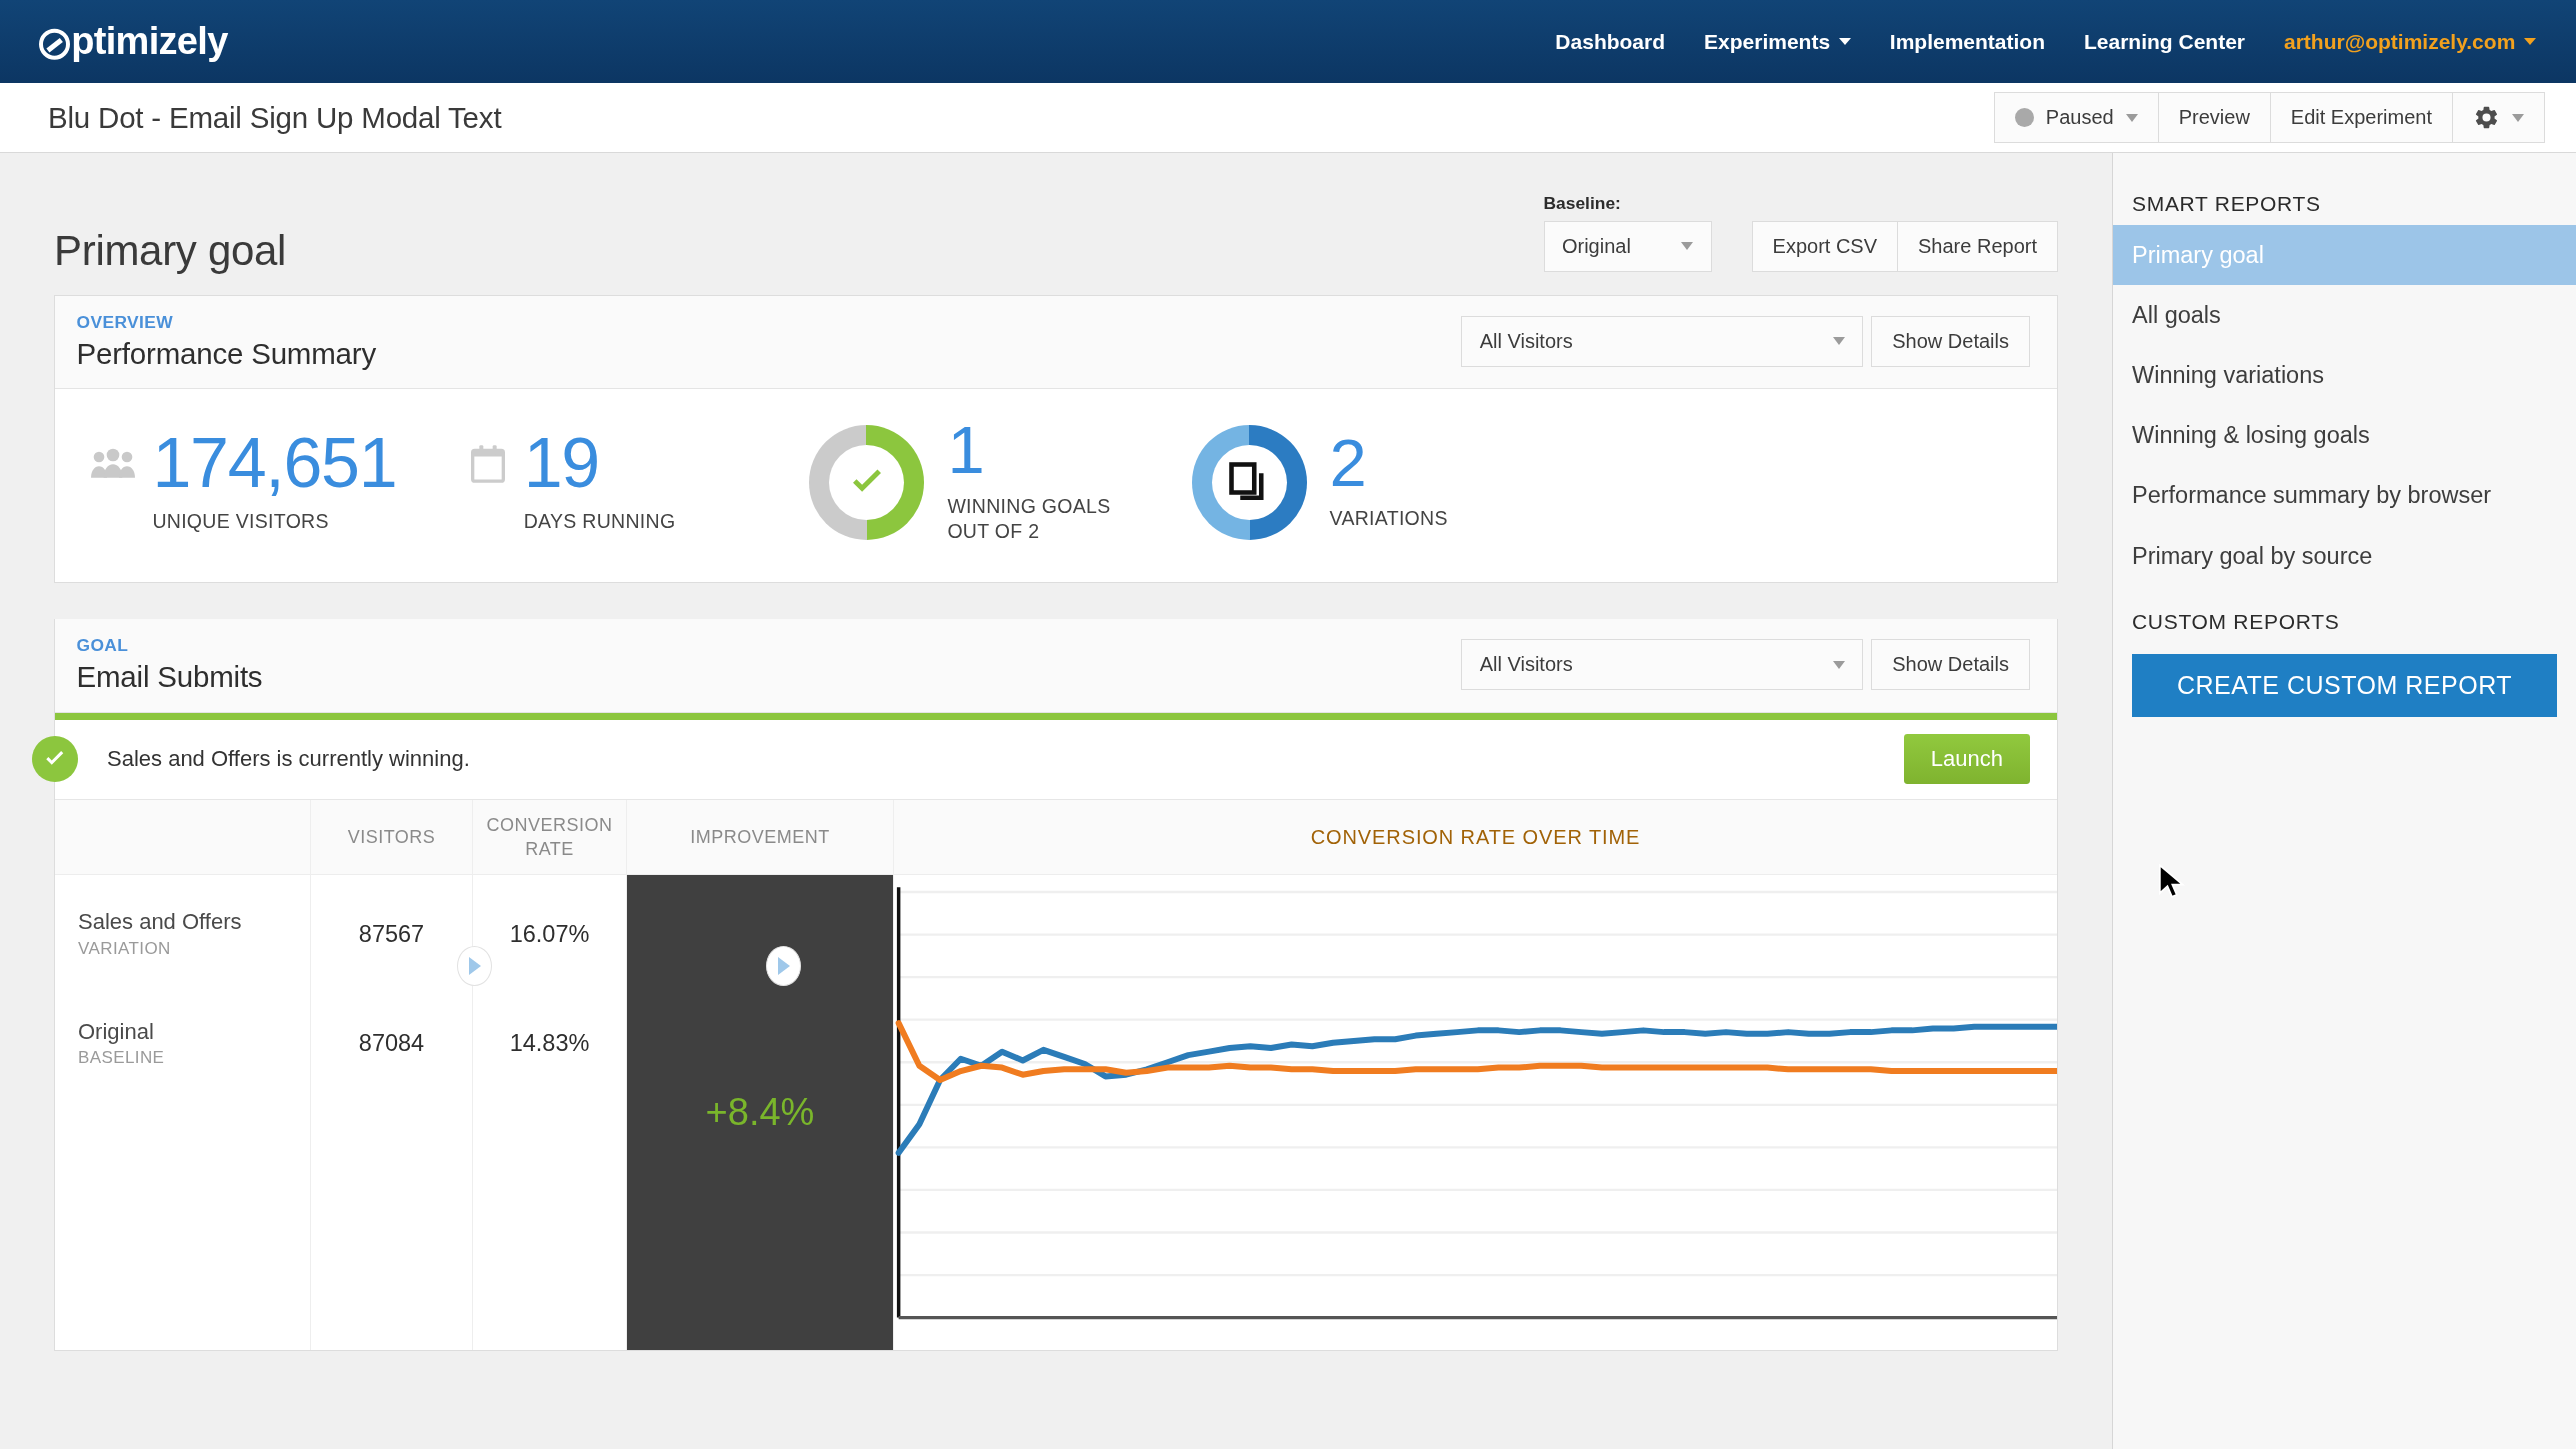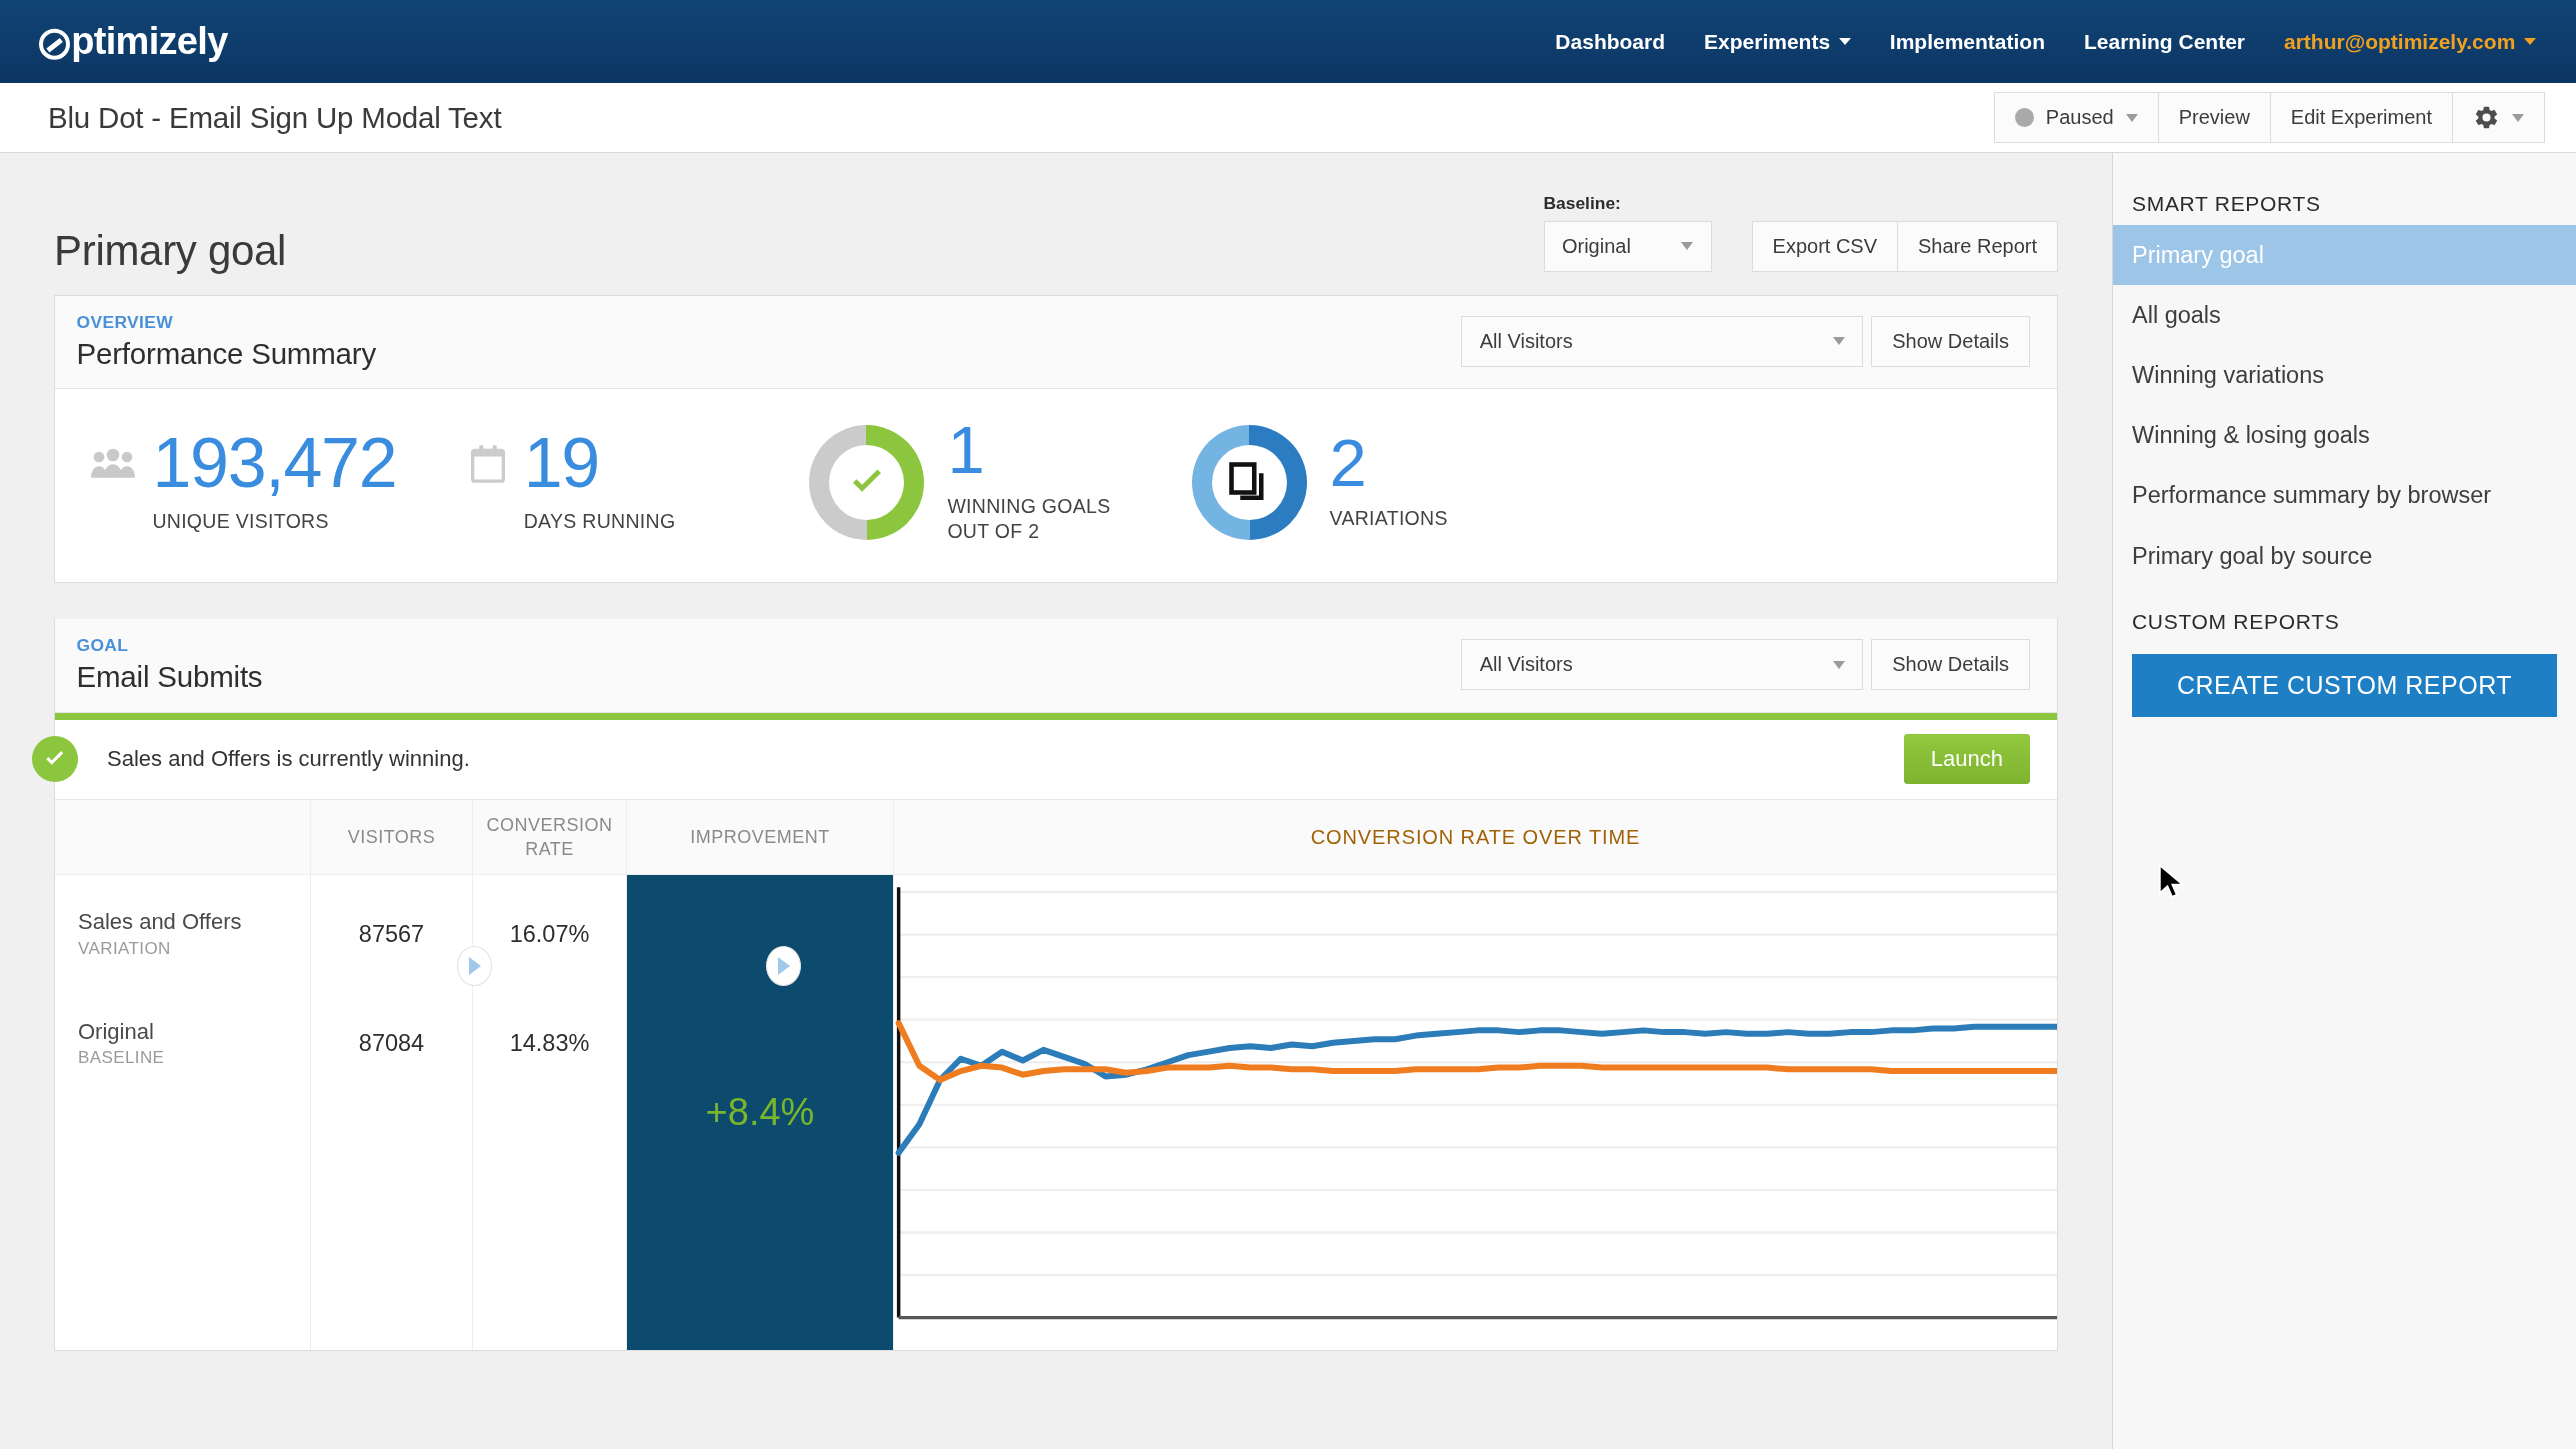--- a/index.html
+++ b/index.html
@@ -259,21 +259,21 @@
     font-size: 23.5px; color: #2e2e2e;
     padding: 0 17.4px;
   }
   .cell.num { justify-content: center; padding: 0; }
   .cell.name { flex-direction: column; align-items: flex-start; justify-content: center; padding-left: 23px; }
   .name-main { font-size: 22px; color: #4a4a4a; line-height: 1.16; }
   .name-sub { font-size: 17px; color: #9a9a9a; letter-spacing: 0.4px; margin-top: 4px; }
   .cell.row1 { border-bottom: 0; height: 118px; flex: none; }
   .cell.row2 { height: 101px; flex: none; }
   .col-imp .imp-cell {
-    background: #0c4a6e;
+    background: #404040;
     flex: 1; display: flex; align-items: center; justify-content: center;
     font-size: 38px; color: #7ab62b; font-weight: 300;
   }
   .disclose {
     position: absolute;
     width: 35px; height: 40px; border-radius: 50%;
     background: #ffffff; border: 1.3px solid #e2e2e2;
     display: flex; align-items: center; justify-content: center;
     z-index: 5;
   }
@@ -432,21 +432,21 @@
                   <circle cx="12" cy="13" r="8"></circle>
                     <path d="M0 44c0-10 5.4-17 12-17s12 7 12 17z"></path>
                   <circle cx="33" cy="10" r="9.5"></circle>
                     <path d="M19 44c0-12 6.3-20 14-20s14 8 14 20z"></path>
                   <circle cx="54" cy="13" r="8"></circle>
                     <path d="M42 44c0-10 5.4-17 12-17s12 7 12 17z"></path>
                 </g>
               </svg>
             </span>
             <div class="metric-col">
-              <div class="metric-num">193,472</div>
+              <div class="metric-num">174,651</div>
               <div class="metric-label">UNIQUE VISITORS</div>
             </div>
           </div>
 
           <div class="metric m2">
             <span class="m-icon">
               <svg width="36" height="39" viewBox="0 0 54 58">
                 <rect x="4" y="8" width="46" height="46" rx="3" fill="none" stroke="#cccccc" stroke-width="5"></rect>
                 <rect x="4" y="8" width="46" height="9" fill="#cccccc"></rect>
                 <rect x="14" y="0" width="6" height="14" rx="2" fill="#cccccc"></rect>

